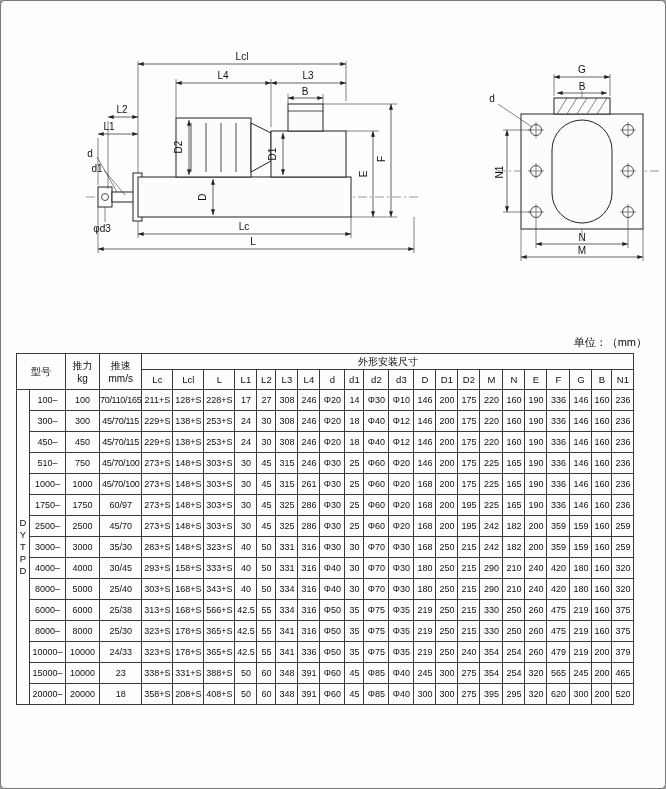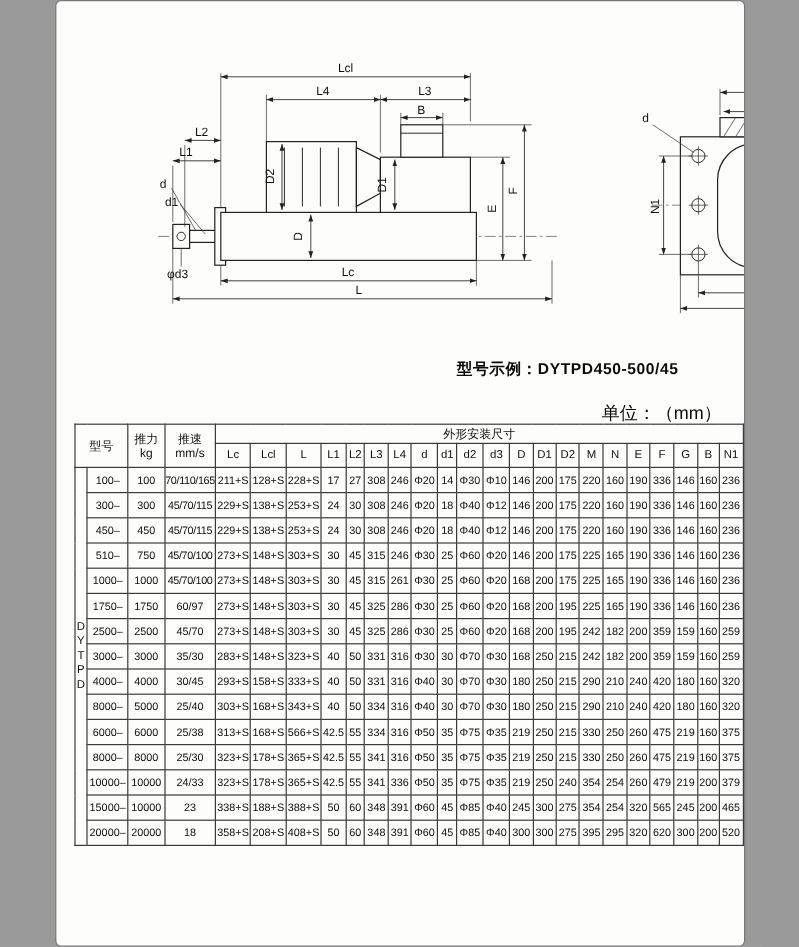--- a/index.html
+++ b/index.html
@@ -1,37 +1,37 @@
 <!DOCTYPE html>
 <html><head>
 <meta charset="utf-8">
 <style>
   * { margin:0; padding:0; box-sizing:border-box; }
   html,body { background:#9a9a9a; }
   body { font-family:"Liberation Sans","DejaVu Sans",sans-serif; }
   .page {
-    position:relative; width:575px; height:789px; margin:0 auto;
+    position:relative; width:666px; height:789px; margin:0 auto;
     background:#fdfdfb; border:1px solid #777; border-radius:5px; overflow:hidden;
   }
   svg { position:absolute; }
   svg text { font-size:10px; fill:#111; font-family:"Liberation Sans","DejaVu Sans",sans-serif; }
   .shape { fill:#fcfcfa; stroke:#222; stroke-width:1; }
   .thin  { fill:none; stroke:#222; stroke-width:0.8; }
   .dim   { stroke:#222; stroke-width:0.7; fill:none; }
   .ext   { stroke:#333; stroke-width:0.6; }
   .cl    { stroke:#555; stroke-width:0.6; stroke-dasharray:9 3 2 3; }
   .hatch { stroke:#333; stroke-width:0.6; }
 
   .model-example {
     position:absolute; top:298px; right:54px;
     font-size:13px; font-weight:bold; color:#0a0a0a; letter-spacing:0.5px;
   }
   .unit-note {
     position:absolute; top:334px; right:18px;
-    font-size:15px; color:#0a0a0a;
+    font-size:11px; color:#0a0a0a;
   }
 
   table.spec {
     position:absolute; left:15px; top:352px;
     border-collapse:collapse; table-layout:fixed;
   }
   table.spec th, table.spec td {
     border:1px solid #3a3a3a; text-align:center; vertical-align:middle;
     font-size:9px; color:#0e0e0e; padding:0; white-space:nowrap; overflow:hidden;
     height:21px; font-weight:normal;
@@ -179,21 +179,20 @@
     </g>
 
     <text x="581" y="72" text-anchor="middle">G</text>
     <text x="581" y="89" text-anchor="middle">B</text>
     <text x="491" y="101" text-anchor="middle">d</text>
     <text transform="rotate(-90 502 171)" x="502" y="171" text-anchor="middle">N1</text>
     <text x="581" y="240" text-anchor="middle">N</text>
     <text x="581" y="253" text-anchor="middle">M</text>
   </svg>
 
-  <div class="model-example">型号示例：DYTPD450-500/45</div>
   <div class="unit-note">单位：（mm）</div>
 
   <table class="spec">
     <colgroup id="spec-colgroup">
         <col style="width: 13px;">
         <col style="width: 36px;">
         <col style="width: 34px;">
         <col style="width: 32px;">
         <col style="width: 31px;">
         <col style="width: 31px;">
@@ -598,21 +597,21 @@
           <td>479</td>
           <td>219</td>
           <td>200</td>
           <td>379</td>
         </tr>
         <tr>
           <td>15000–</td>
           <td>10000</td>
           <td>23</td>
           <td>338+S</td>
-          <td>188+S</td>
+          <td>331+S</td>
           <td>388+S</td>
           <td>50</td>
           <td>60</td>
           <td>348</td>
           <td>391</td>
           <td>Φ60</td>
           <td>45</td>
           <td>Φ85</td>
           <td>Φ40</td>
           <td>245</td>

